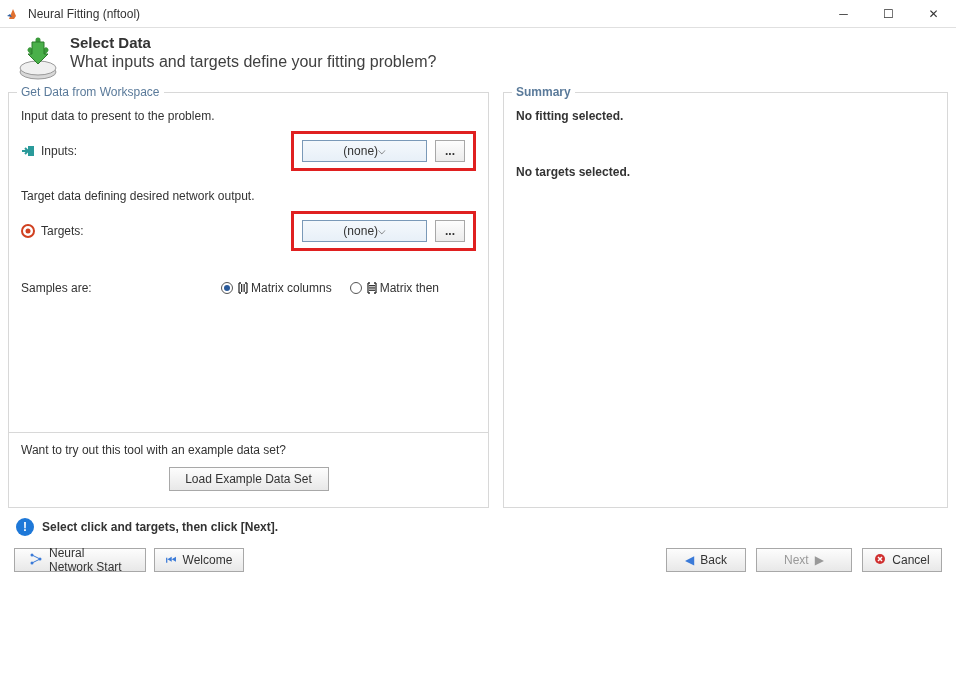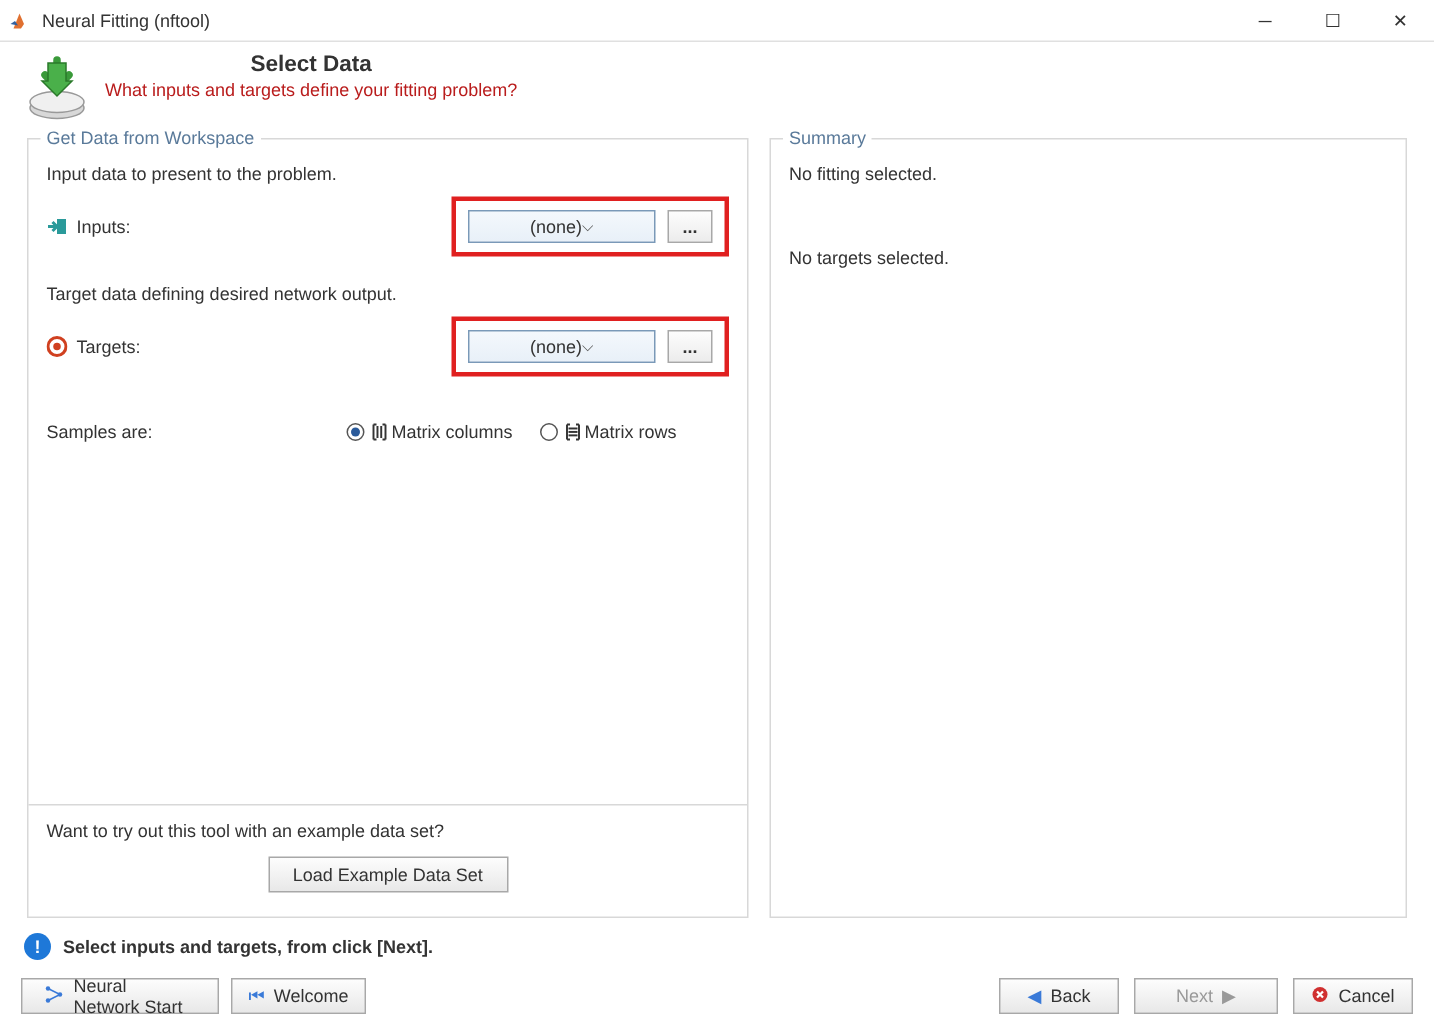--- a/index.html
+++ b/index.html
@@ -32,46 +32,45 @@
   .win-btn {
     width: 45px; height: 28px;
     display: flex; align-items: center; justify-content: center;
     font-family: "Segoe UI Symbol", sans-serif;
     font-size: 12px;
   }
   .header {
     display: flex;
     padding: 6px 0 10px 14px;
     align-items: flex-start;
-    text-align: center;
   }
   .header-icon {
     width: 48px; height: 48px; margin-right: 8px;
     position: relative;
   }
   .header h1 {
     margin: 0 0 2px 0;
     font-size: 15px;
     font-weight: bold;
   }
-  .header .subtitle { font-size: 12px; color: #b91c1c; }
+  .header .subtitle { font-size: 16px; color: #404040; }
   .main {
     display: flex;
-    padding: 0 18px;
+    padding: 0 8px;
     gap: 14px;
-    height: 520px;
+    height: 416px;
   }
   .panel {
     border: 1px solid #d8d8d8;
     padding: 10px 12px 10px 12px;
     position: relative;
     background: #fff;
   }
   .panel-left { flex: 0 0 475px; display: flex; flex-direction: column; }
-  .panel-right { flex: 1; }
+  .panel-right { flex: 1; font-weight: bold; }
   .panel-legend {
     position: absolute;
     top: -8px; left: 8px;
     background: #fff;
     padding: 0 4px;
     color: #5a7a9a;
     font-size: 12px;
   }
   .field-label { margin: 6px 0 8px 0; }
   .row {
@@ -265,21 +264,21 @@
         <label style="display:flex;align-items:center">
           <span class="radio"></span>
           <span class="col-icon">
             <svg viewBox="0 0 12 12">
                 <path d="M2 1v10M2 1h2M2 11h2 M10 1v10M10 1h-2M10 11h-2" stroke="#333" stroke-width="1.3" fill="none"></path>
                 <rect x="3" y="3" width="6" height="1.3" fill="#333"></rect>
                 <rect x="3" y="5.3" width="6" height="1.3" fill="#333"></rect>
                 <rect x="3" y="7.6" width="6" height="1.3" fill="#333"></rect>
               </svg>
           </span>
-          <span>Matrix rows</span>
+          <span>Matrix then</span>
         </label>
       </div>
     </div>
 
     <div class="spacer"></div>
     <div style="border-top:1px solid #d8d8d8;margin:0 -12px 10px -12px"></div>
     <div class="example-label">Want to try out this tool with an example data set?</div>
     <div style="text-align:center;margin-bottom:6px">
       <div class="btn center">
         <span>Load Example Data Set</span>
@@ -289,21 +288,21 @@
 
   <div class="panel panel-right">
     <div class="panel-legend">Summary</div>
     <div class="summary-line">No fitting selected.</div>
     <div class="summary-line">No targets selected.</div>
   </div>
 </div>
 
 <div class="status-row">
   <div class="info-icon">!</div>
-  <div class="status-text">Select inputs and targets, from click [Next].</div>
+  <div class="status-text">Select click and targets, then click [Next].</div>
 </div>
 
 <div class="footer">
   <div class="btn btn-wide">
     <span>
       <svg width="14" height="14" viewBox="0 0 14 14">
           <circle cx="3" cy="3" r="1.5" fill="#3a7ad8"></circle>
           <circle cx="3" cy="11" r="1.5" fill="#3a7ad8"></circle>
           <circle cx="11" cy="7" r="1.5" fill="#3a7ad8"></circle>
           <path d="M3 3 L11 7 M3 11 L11 7" stroke="#3a7ad8"></path>

